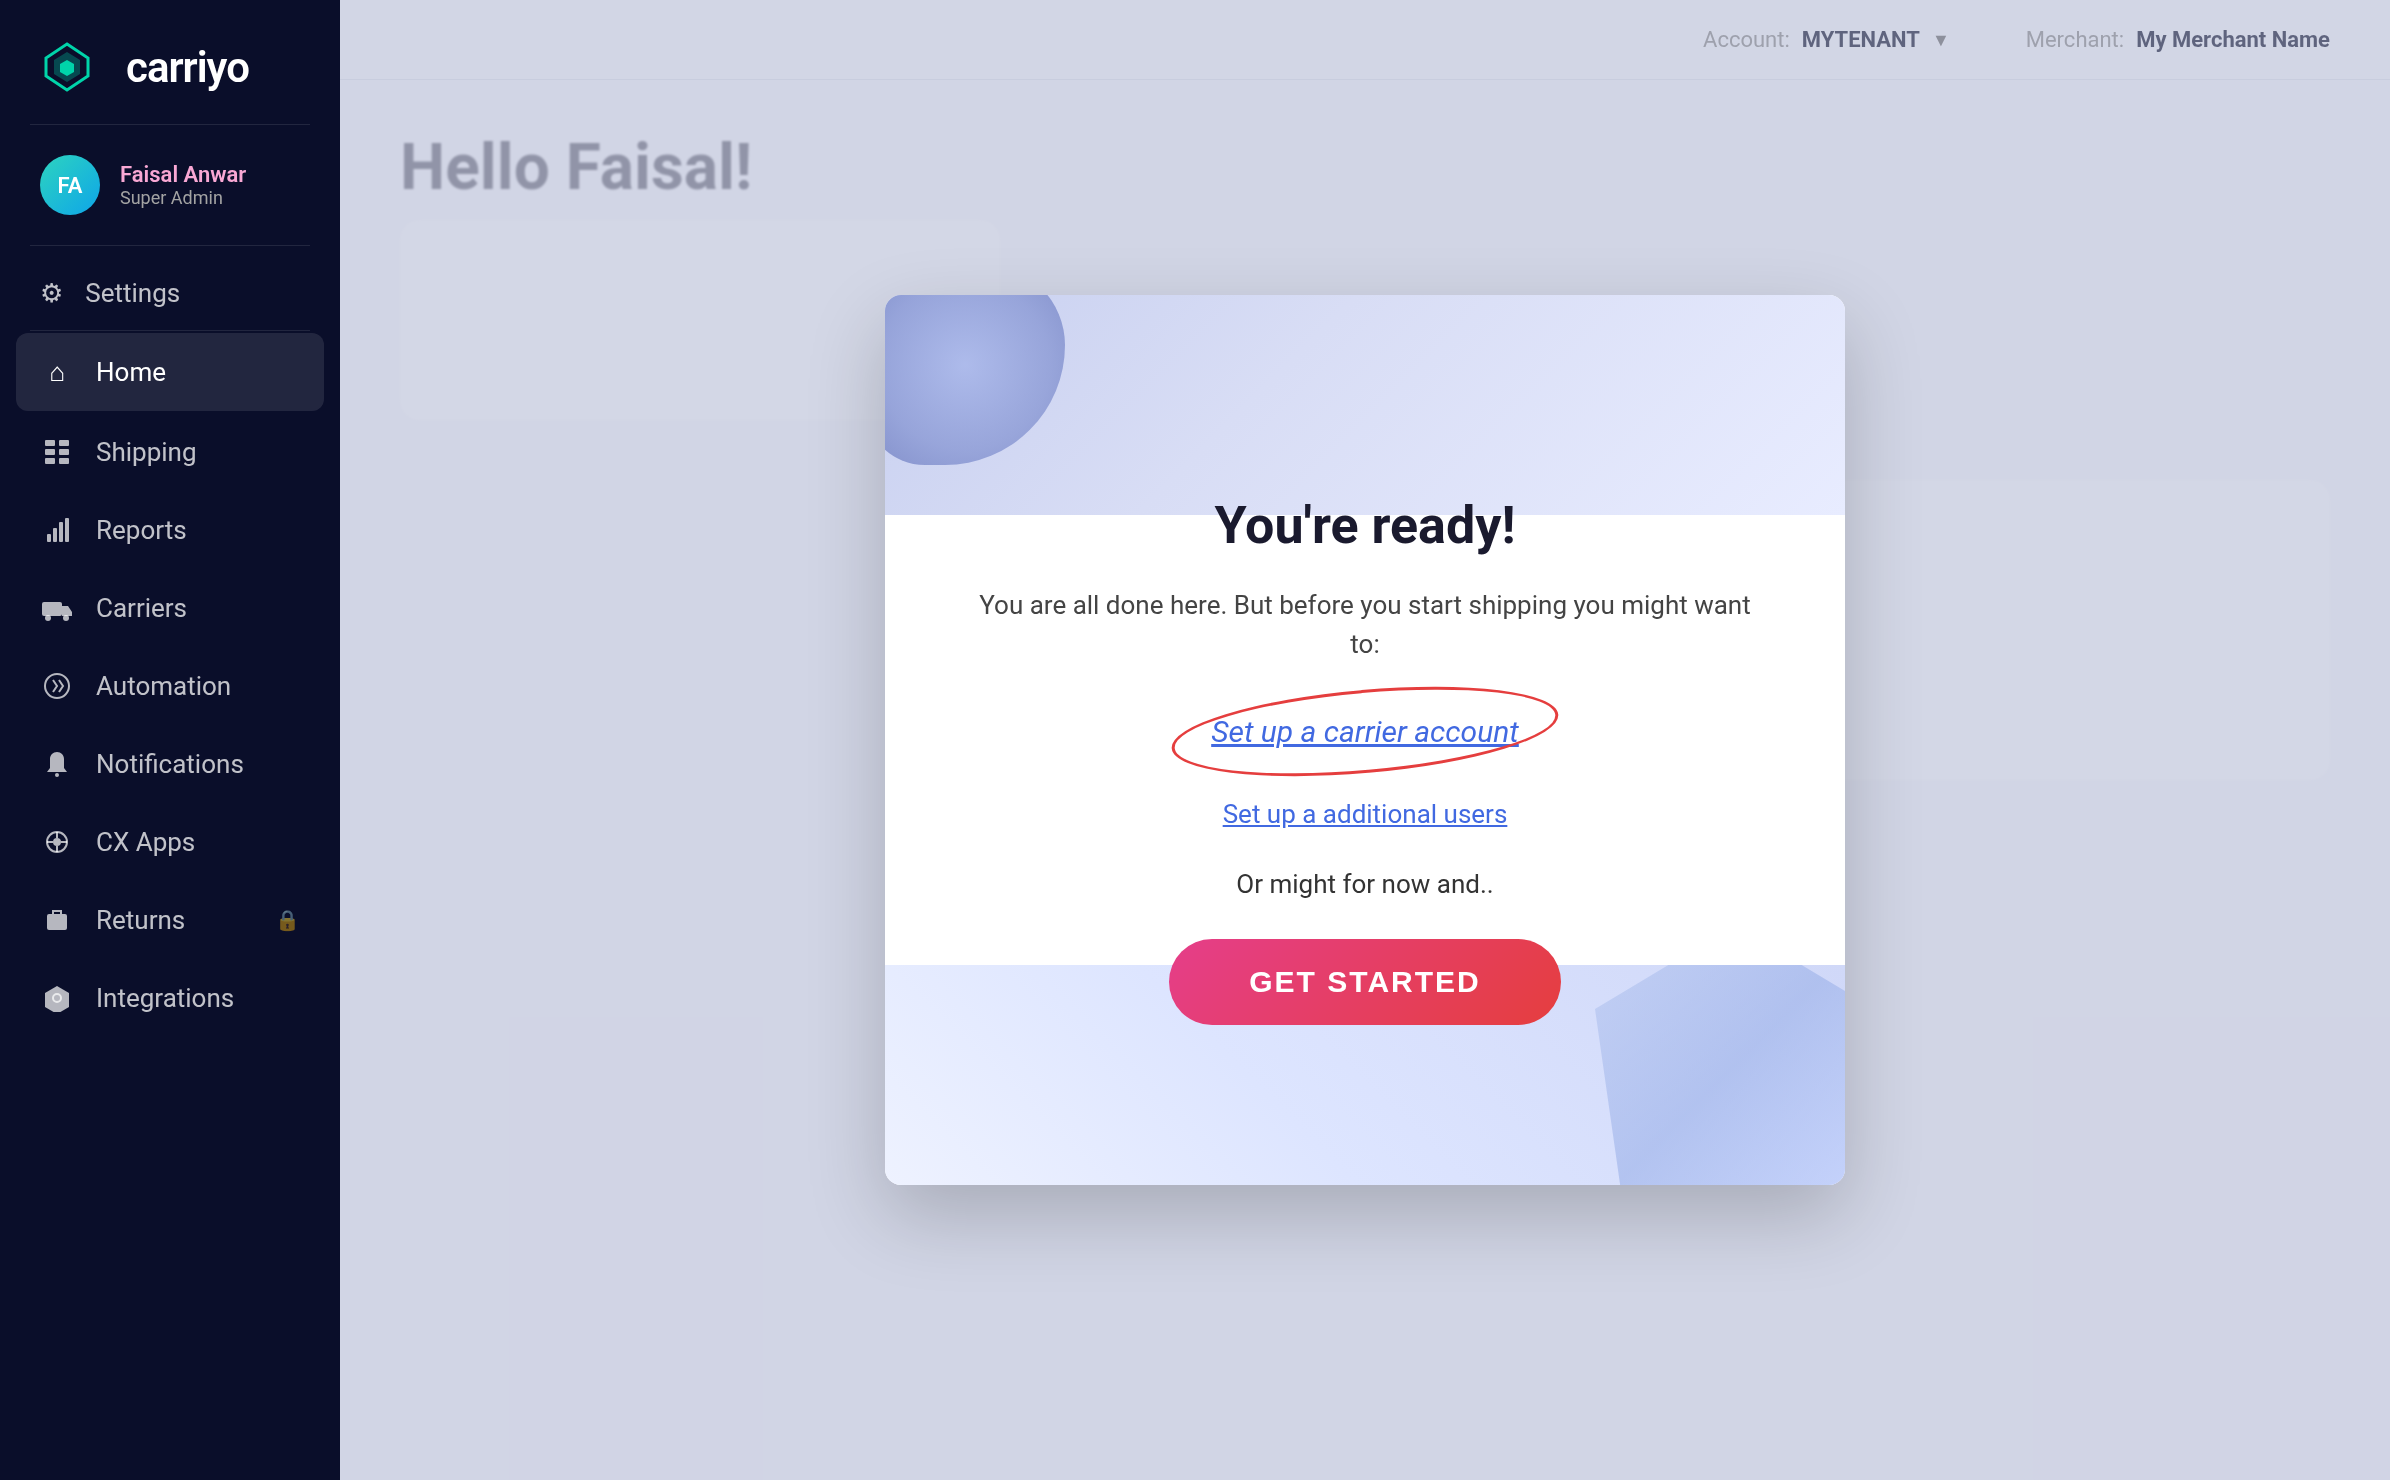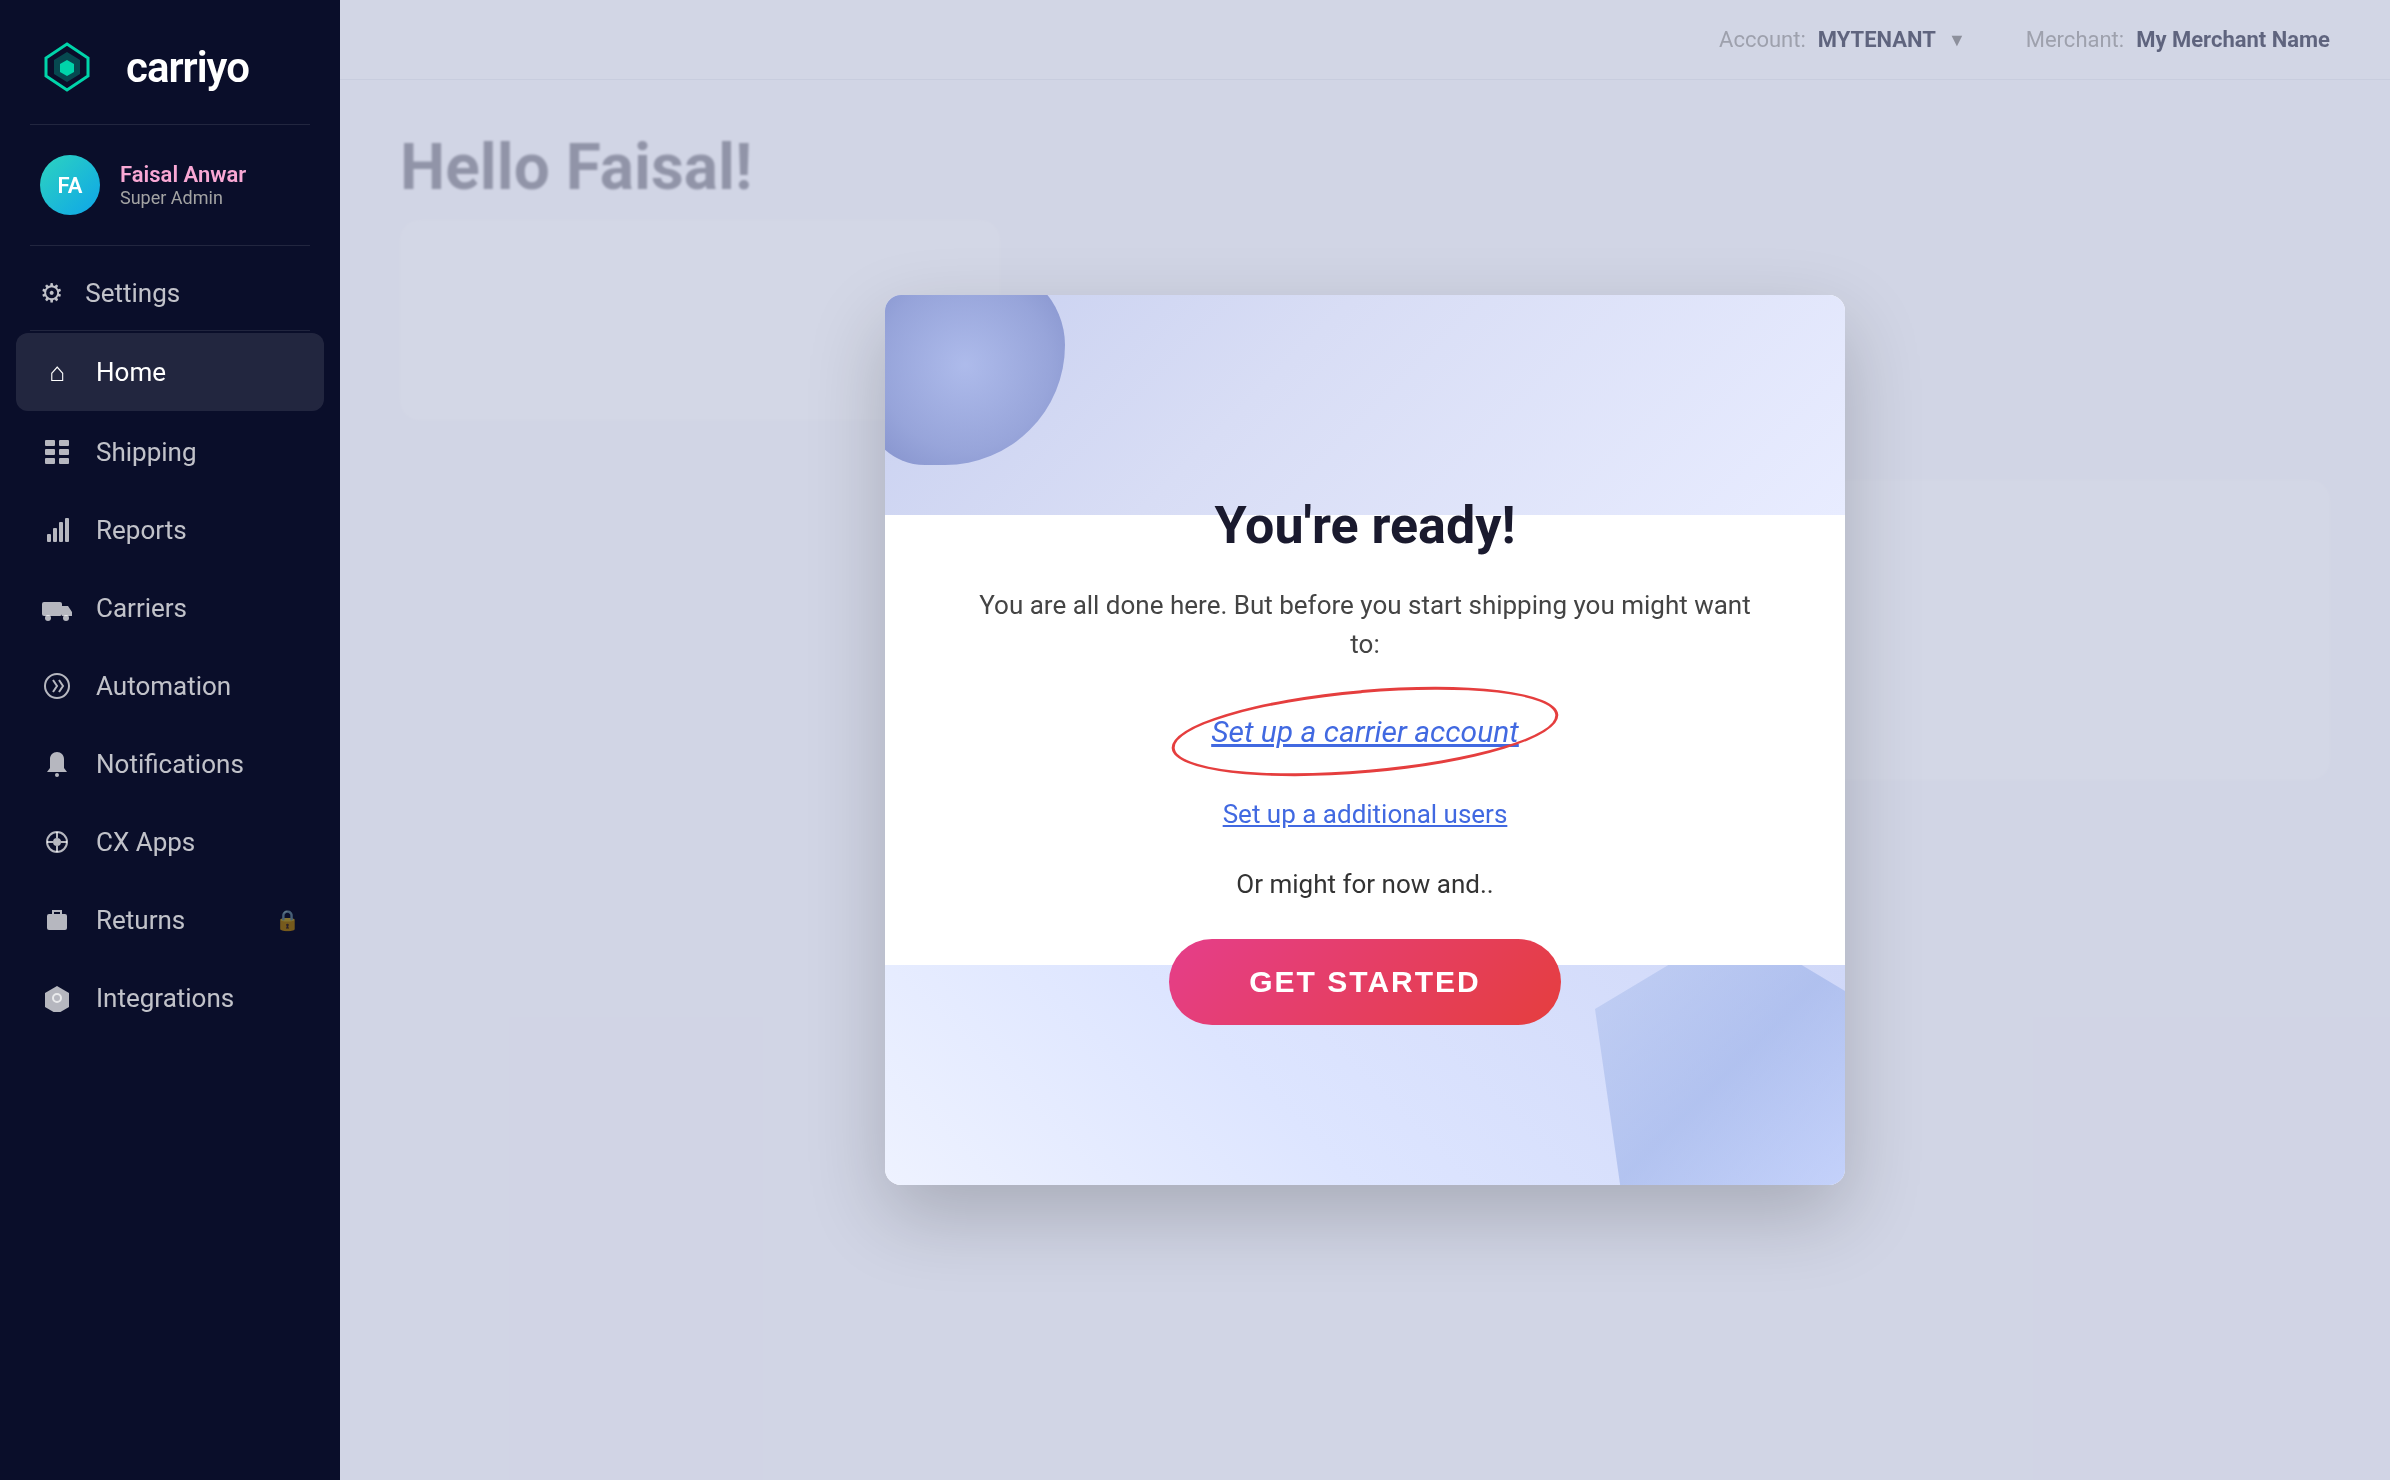--- a/index.html
+++ b/index.html
@@ -151,20 +151,21 @@
       display: flex;
       align-items: center;
       gap: 12px;
       font-size: 22px;
       color: #333;
     }
 
     .top-bar-label {
       color: #888;
       font-size: 22px;
+      margin-left: 16px;
     }
 
     .top-bar-value {
       color: #0a0e2a;
       font-size: 22px;
       font-weight: 700;
     }
 
     .dropdown-arrow {
       color: #666;

